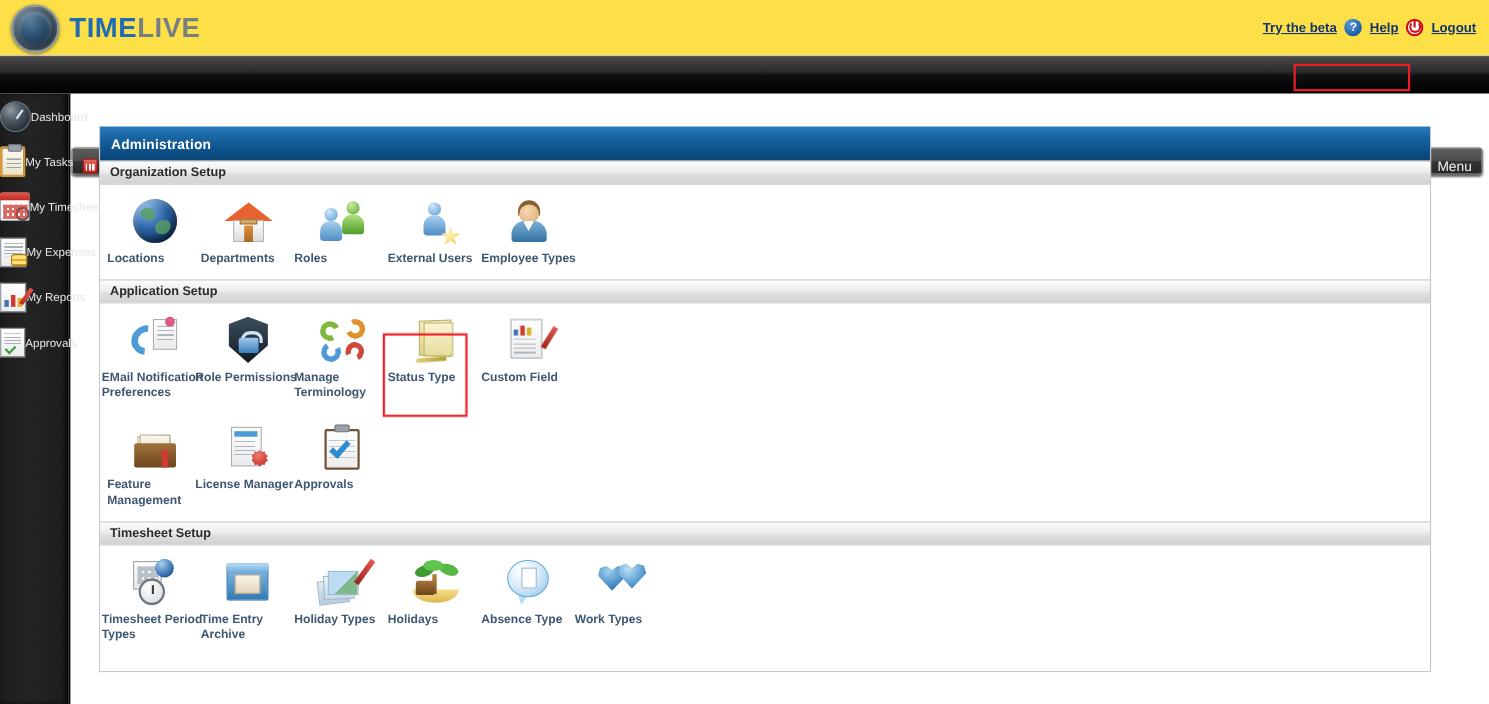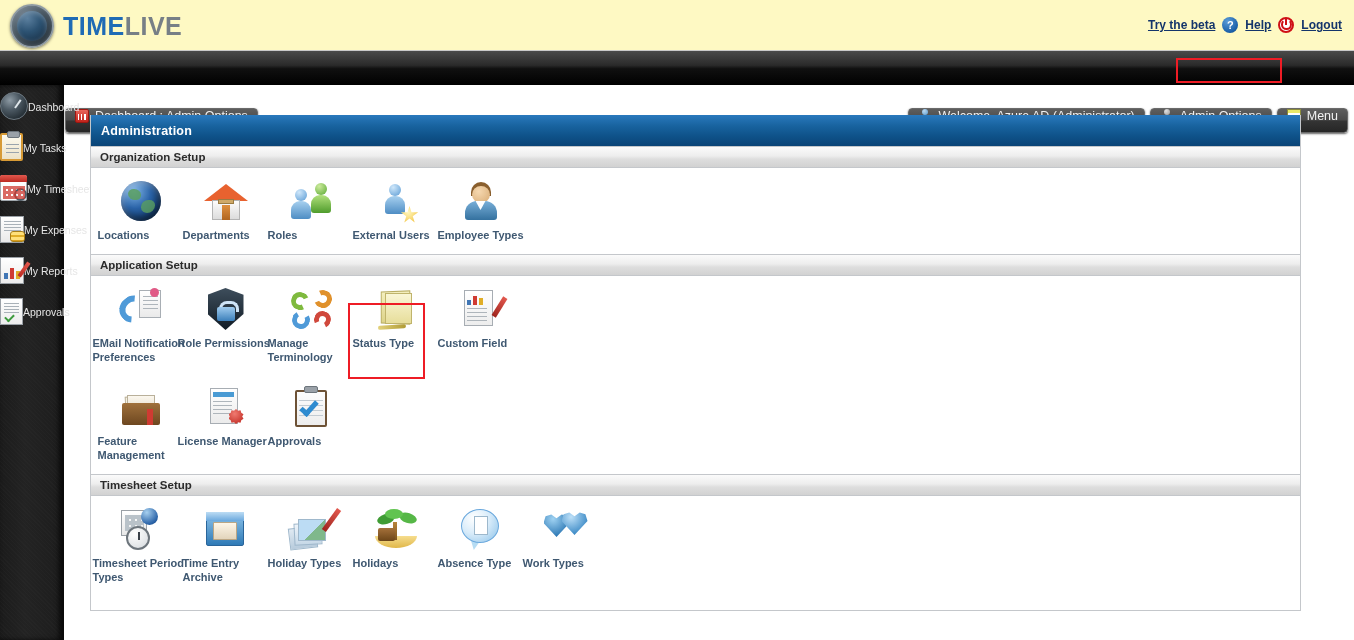--- a/index.html
+++ b/index.html
@@ -7,21 +7,21 @@
     width: 1354px; height: 640px;
     overflow: hidden;
     font-family: "Liberation Sans", sans-serif;
     background: #ffffff;
   }
   #app { position: relative; width: 1354px; height: 640px; }
 
   
   .topbar {
     position: absolute; left: 0; top: 0; width: 1354px; height: 51px;
-    background: #fef9c3;
+    background: #fde047;
     border-bottom: 1px solid #c9c9c9;
   }
   .logo-wrap {
     position: absolute; left: 10px; top: 4px;
     display: flex; align-items: center; gap: 9px;
   }
   .logo-clock {
     width: 44px; height: 44px; border-radius: 50%;
     background:
       radial-gradient(circle at 34% 28%, #7e8c99 0%, #53626e 35%, #2e3b45 70%, #1b242b 100%);
@@ -81,24 +81,25 @@
     background: linear-gradient(to bottom, #4a4a4a 0%, #2a2a2a 42%, #101010 52%, #000000 100%);
   }
   .tabbtn {
     position: absolute;
     height: 25px;
     border: 1px solid #6a6a6a;
     border-radius: 4px;
     background: linear-gradient(to bottom, #5e5e5e 0%, #4a4a4a 48%, #343434 52%, #262626 100%);
     color: #f2f2f2;
     font-size: 12.5px;
-    display: flex; align-items: flex-start; gap: 6px;
+    display: flex; align-items: flex-end; gap: 6px;
     padding: 0 9px;
     white-space: nowrap;
     box-shadow: 0 1px 2px rgba(0,0,0,.6);
+    margin-top: 26px;
   }
   #tab-dashboard { left: 65px; top: 57px; }
   .ico-chartred {
     width: 14px; height: 14px; border-radius: 2px;
     background: linear-gradient(to bottom, #e8655b, #c2241c);
     position: relative; flex: none;
     border: 1px solid #9e1710;
   }
   .ico-chartred::after {
     content: ""; position: absolute; left: 2px; bottom: 2px;

